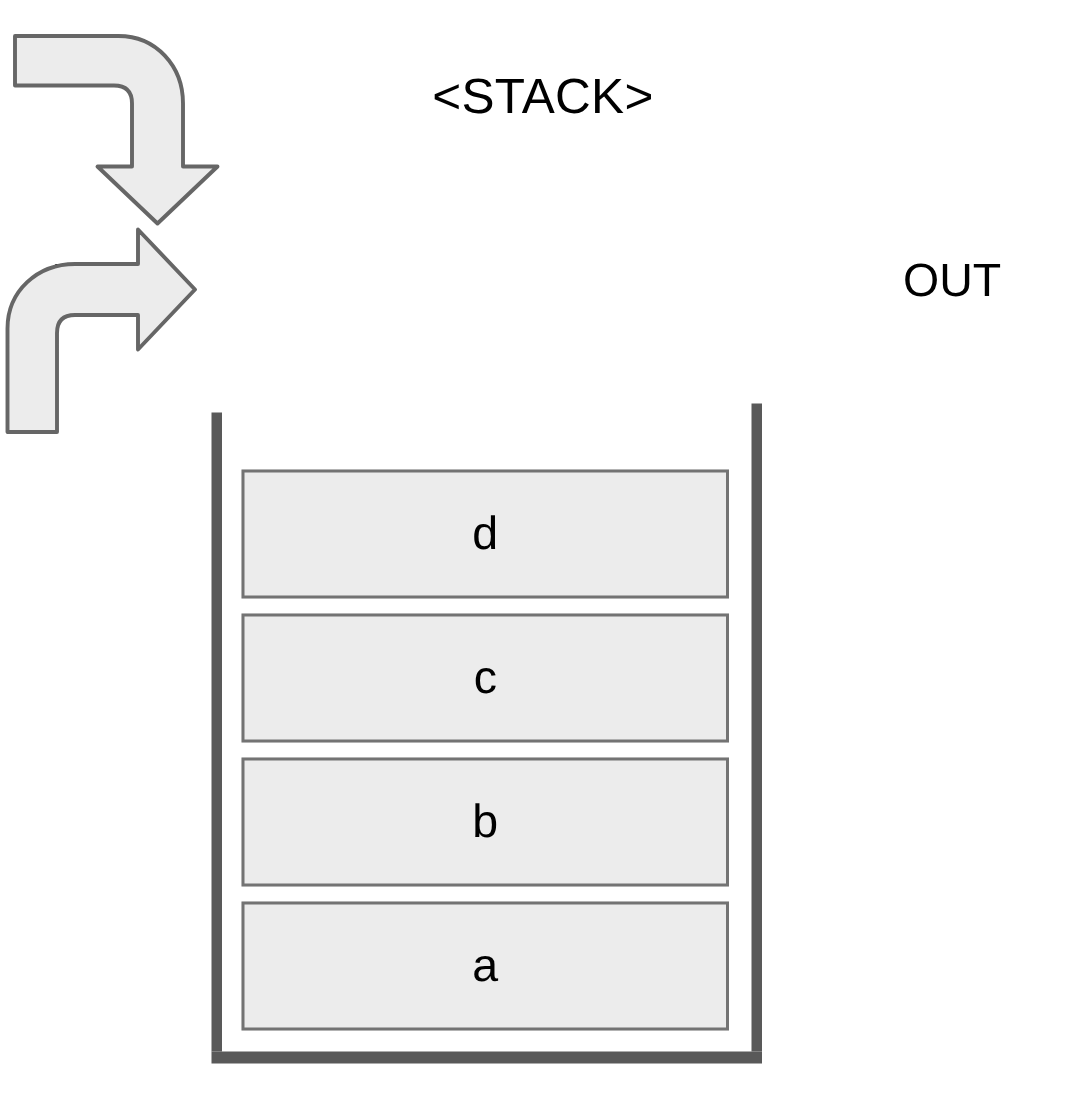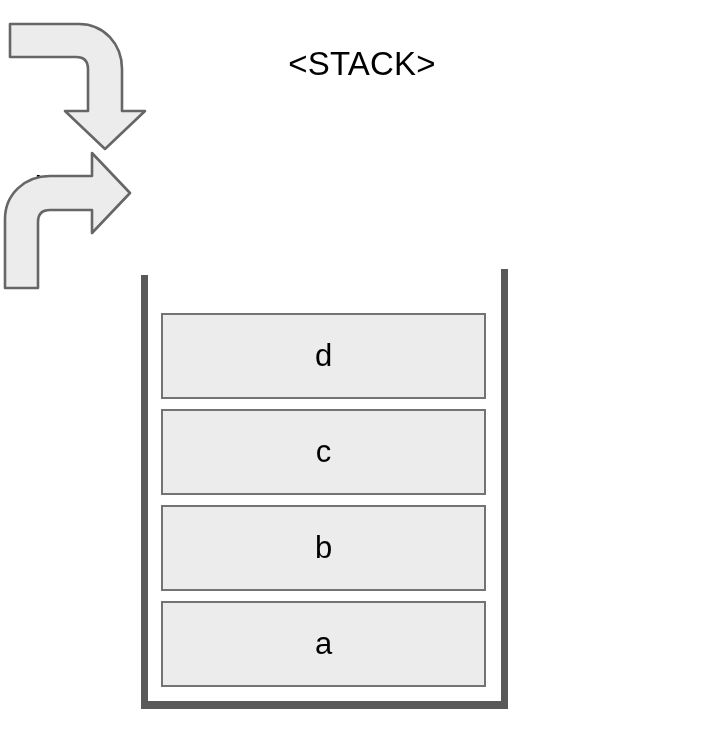--- a/index.html
+++ b/index.html
@@ -105,20 +105,21 @@
 </style>
 </head>
 <body>
 
 <div id="diagram-root">
 
   <div class="diagram-title">&lt;STACK&gt;</div>
 
   <div class="io-label" id="label-in">IN</div>
 
+  <div class="io-label" id="label-out">OUT</div>
 
   <div id="arrow-in-wrap">
     <svg class="arrow-svg" width="150" height="145" viewBox="0 0 150 145">
       <path d="M 10,13
                L 79,13
                C 104,13 122,33 122,58
                L 122,100
                L 145,100
                L 105,138
                L 65,100

